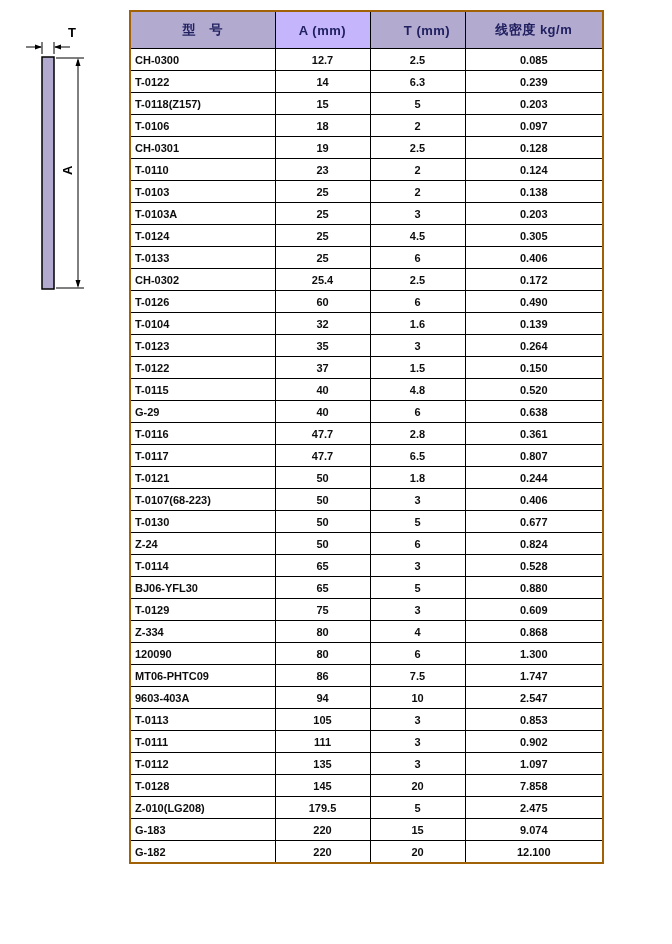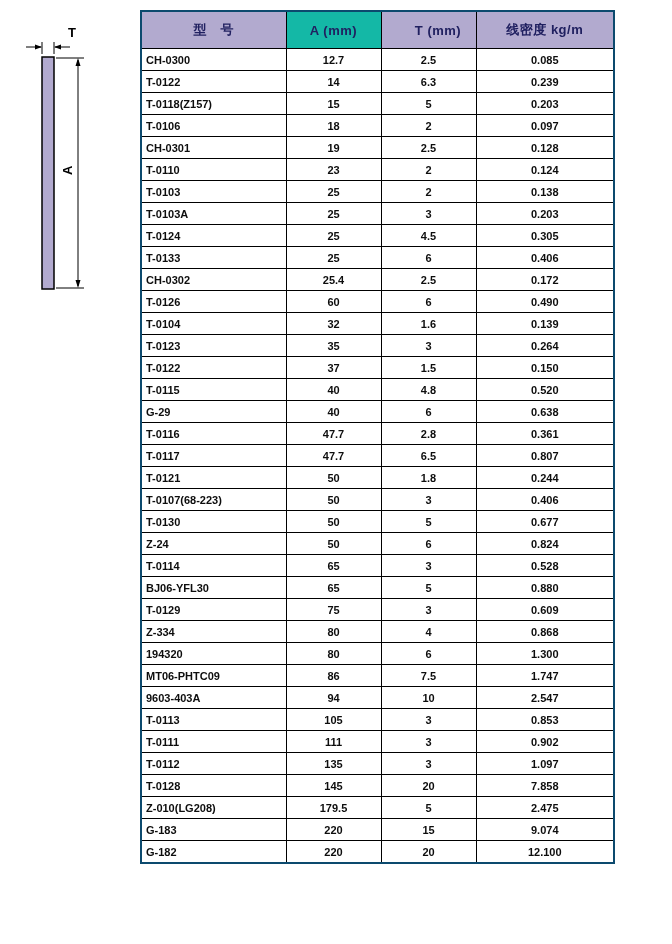--- a/index.html
+++ b/index.html
@@ -15,25 +15,25 @@
   
   .diagram {
     position: absolute;
     left: 8px; top: 20px;
     width: 100px; height: 300px;
   }
 
   
   .spec-table {
     position: absolute;
-    left: 140px; top: 10px;
+    left: 129px; top: 10px;
     width: 473px;
     border-collapse: collapse;
     table-layout: fixed;
-    border: 2px solid #0c4a6e;
+    border: 2px solid #a16207;
   }
   .spec-table th, .spec-table td {
     border: 1px solid #000;
     font-weight: 700;
     white-space: nowrap;
     overflow: hidden;
   }
   .spec-table th {
     height: 34px;
     font-size: 13px;
@@ -86,21 +86,21 @@
   <table class="spec-table">
     <colgroup>
       <col class="col-model">
         <col class="col-a">
         <col class="col-t">
         <col class="col-density">
     </colgroup>
     <thead>
       <tr>
         <th style="background: rgb(178, 170, 207);">型　号</th>
-        <th style="background: #14b8a6; margin-top: 36px;">A (mm)</th>
+        <th style="background: #c4b5fd; margin-top: 36px;">A (mm)</th>
         <th style="background: rgb(178, 170, 207); padding-left: 20px;">T (mm)</th>
         <th style="background: rgb(178, 170, 207);">线密度 kg/m</th>
       </tr>
     </thead>
     <tbody>
         <tr>
           <td class="model">CH-0300</td>
           <td class="num">12.7</td>
           <td class="num">2.5</td>
           <td class="num">0.085</td>
@@ -255,21 +255,21 @@
           <td class="num">3</td>
           <td class="num">0.609</td>
         </tr>
         <tr>
           <td class="model">Z-334</td>
           <td class="num">80</td>
           <td class="num">4</td>
           <td class="num">0.868</td>
         </tr>
         <tr>
-          <td class="model">194320</td>
+          <td class="model">120090</td>
           <td class="num">80</td>
           <td class="num">6</td>
           <td class="num">1.300</td>
         </tr>
         <tr>
           <td class="model">MT06-PHTC09</td>
           <td class="num">86</td>
           <td class="num">7.5</td>
           <td class="num">1.747</td>
         </tr>

